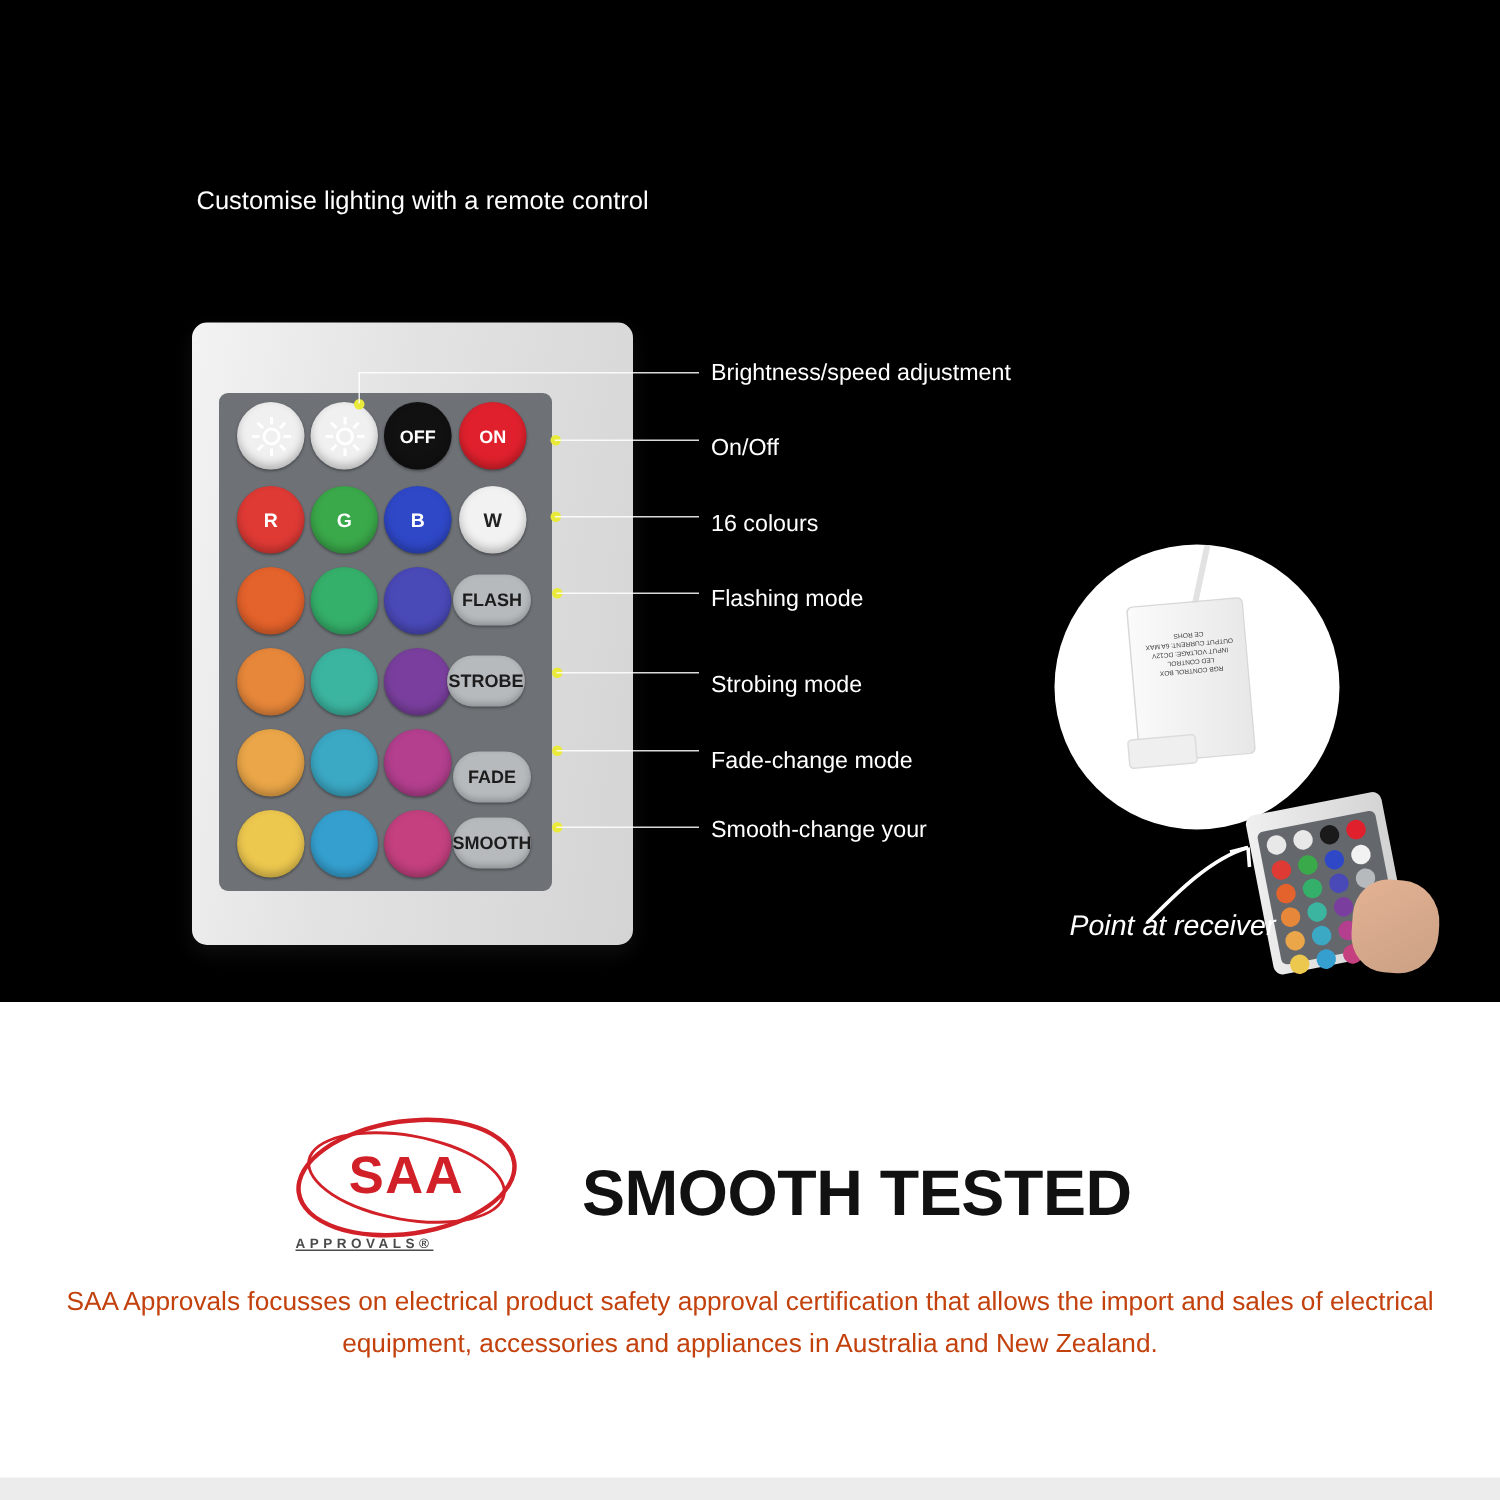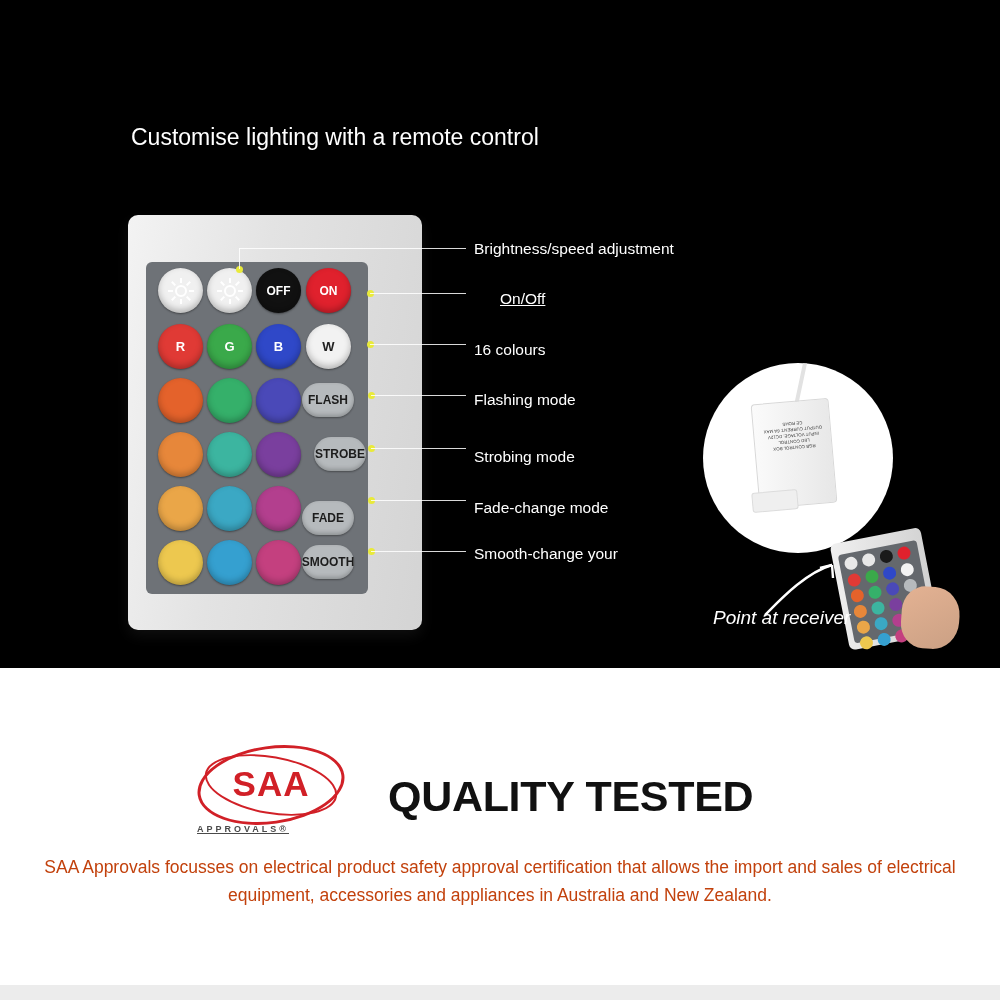--- a/index.html
+++ b/index.html
@@ -22,21 +22,21 @@
     position:absolute; left:130px; top:55px;
     color:#ffffff;
     font-size:49px;
     font-weight:bold;
     letter-spacing:-0.5px;
     white-space:nowrap;
   }
   .hero-sub {
     position:absolute; left:131px; top:124px;
     color:#ffffff;
-    font-size:23px;
+    font-size:17px;
     font-weight:normal;
     white-space:nowrap;
   }
 
   
   .remote {
     position:absolute; left:128px; top:215px;
     width:294px; height:415px;
     background:linear-gradient(100deg,#f3f3f3 0%,#e3e3e3 40%,#d4d4d4 100%);
     border-radius:10px;
@@ -229,40 +229,40 @@
         <div class="btn" style="background: rgb(58, 169, 74); left: 61px; top: 62px;">G</div>
         <div class="btn" style="background: rgb(47, 72, 200); left: 110px; top: 62px;">B</div>
         <div class="btn" style="background: rgb(242, 242, 242); left: 160px; top: 62px; color: rgb(34, 34, 34);">W</div>
         <div class="btn" style="background: rgb(228, 98, 43); left: 12px; top: 116px;"></div>
         <div class="btn" style="background: rgb(53, 176, 106); left: 61px; top: 116px;"></div>
         <div class="btn" style="background: rgb(74, 73, 184); left: 110px; top: 116px;"></div>
         <div class="btn pill" style="background: rgb(182, 186, 189); left: 156px; top: 121px;">FLASH</div>
         <div class="btn" style="background: rgb(231, 135, 58); left: 12px; top: 170px;"></div>
         <div class="btn" style="background: rgb(60, 181, 160); left: 61px; top: 170px;"></div>
         <div class="btn" style="background: rgb(122, 63, 158); left: 110px; top: 170px;"></div>
-        <div class="btn pill" style="background: rgb(182, 186, 189); left: 168px; top: 175px;">STROBE</div>
+        <div class="btn pill" style="background: rgb(182, 186, 189); left: 152px; top: 175px;">STROBE</div>
         <div class="btn" style="background: rgb(234, 166, 72); left: 12px; top: 224px;"></div>
         <div class="btn" style="background: rgb(59, 168, 196); left: 61px; top: 224px;"></div>
         <div class="btn" style="background: rgb(179, 63, 142); left: 110px; top: 224px;"></div>
         <div class="btn pill" style="background: rgb(182, 186, 189); left: 156px; top: 239px;">FADE</div>
         <div class="btn" style="background: rgb(237, 200, 79); left: 12px; top: 278px;"></div>
         <div class="btn" style="background: rgb(53, 160, 208); left: 61px; top: 278px;"></div>
         <div class="btn" style="background: rgb(196, 64, 127); left: 110px; top: 278px;"></div>
         <div class="btn pill" style="background: rgb(182, 186, 189); left: 156px; top: 283px;">SMOOTH</div>
       </div>
   </div>
 
   <div id="callouts">
       <div class="dot" style="left: 236px; top: 266px;"></div>
       <div class="lead-v" style="left: 239px; top: 248px; height: 21px;"></div>
       <div class="lead-line" style="left: 239px; top: 248px; width: 227px;"></div>
       <div class="callout-label" style="left: 474px; top: 240px;">Brightness/speed adjustment</div>
       <div class="dot" style="left: 367px; top: 290px;"></div>
       <div class="lead-line" style="left: 370px; top: 293px; width: 96px;"></div>
-      <div class="callout-label" style="left: 500px; top: 290px; text-decoration: underline;">On/Off</div>
+      <div class="callout-label" style="left: 474px; top: 290px;">On/Off</div>
       <div class="dot" style="left: 367px; top: 341px;"></div>
       <div class="lead-line" style="left: 370px; top: 344px; width: 96px;"></div>
       <div class="callout-label" style="left: 474px; top: 341px;">16 colours</div>
       <div class="dot" style="left: 368px; top: 392px;"></div>
       <div class="lead-line" style="left: 371px; top: 395px; width: 95px;"></div>
       <div class="callout-label" style="left: 474px; top: 391px;">Flashing mode</div>
       <div class="dot" style="left: 368px; top: 445px;"></div>
       <div class="lead-line" style="left: 371px; top: 448px; width: 95px;"></div>
       <div class="callout-label" style="left: 474px; top: 448px;">Strobing mode</div>
       <div class="dot" style="left: 368px; top: 497px;"></div>
@@ -326,16 +326,16 @@
   <div class="point-text">Point at receiver</div>
 </div>
 
 <div class="bottom">
   <div class="saa-logo">
     <div class="saa-oval"></div>
     <div class="saa-oval2"></div>
     <div class="saa-word">SAA</div>
     <div class="saa-approvals">APPROVALS®</div>
   </div>
-  <div class="ql-big">QUALITY TESTED</div>
+  <div class="ql-big">SMOOTH TESTED</div>
   <div class="blurb">SAA Approvals focusses on electrical product safety approval certification that allows the import and sales of electrical equipment, accessories and appliances in Australia and New Zealand.</div>
 </div>
 <div class="footer-line"></div>
 
 </body></html>

